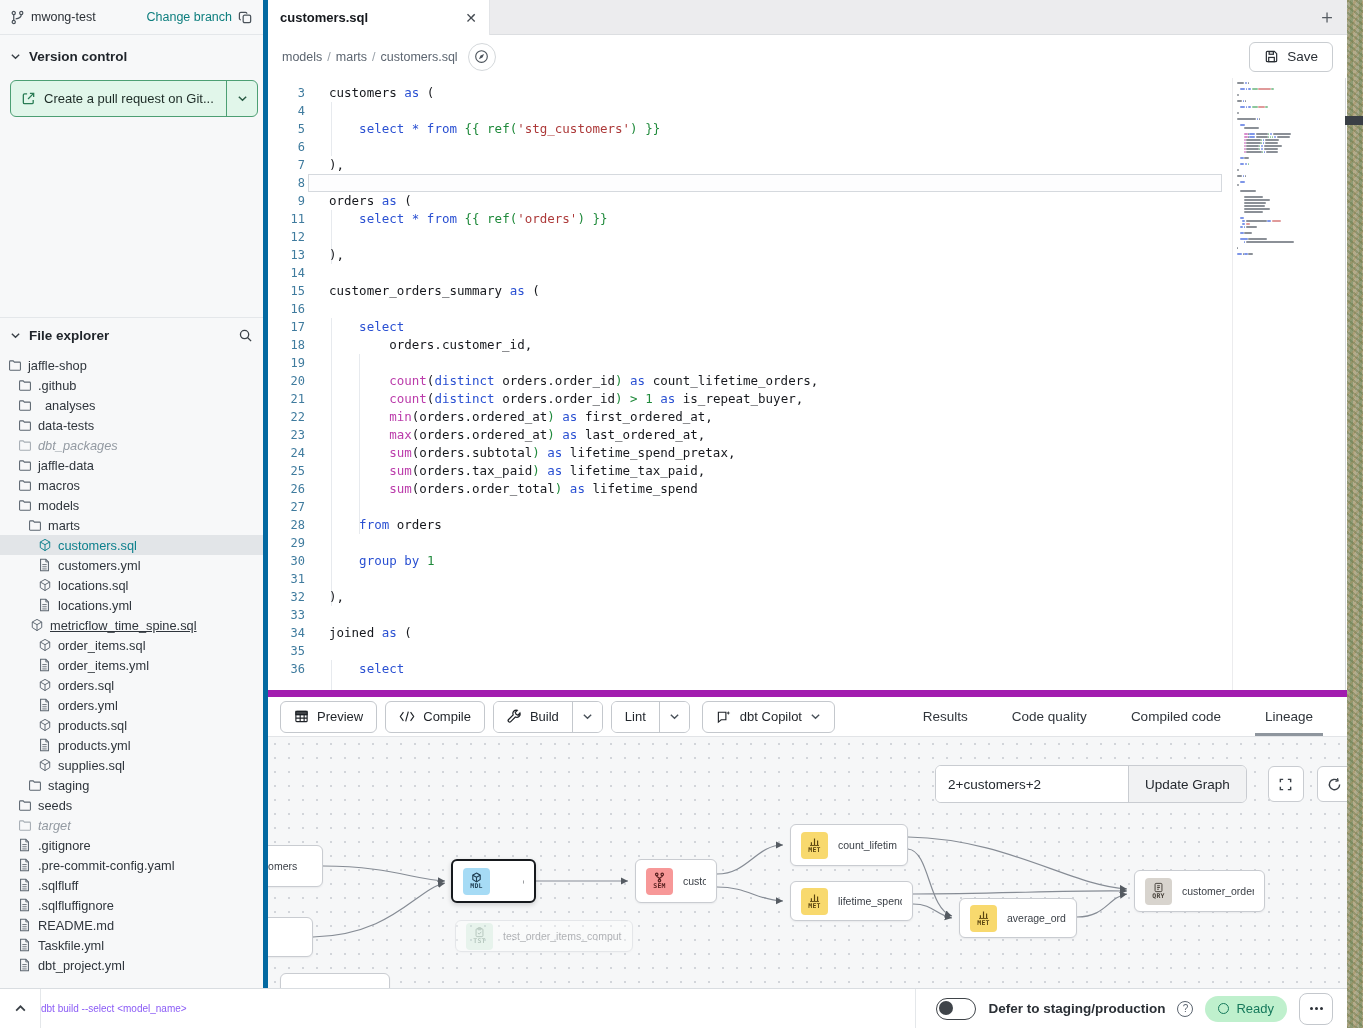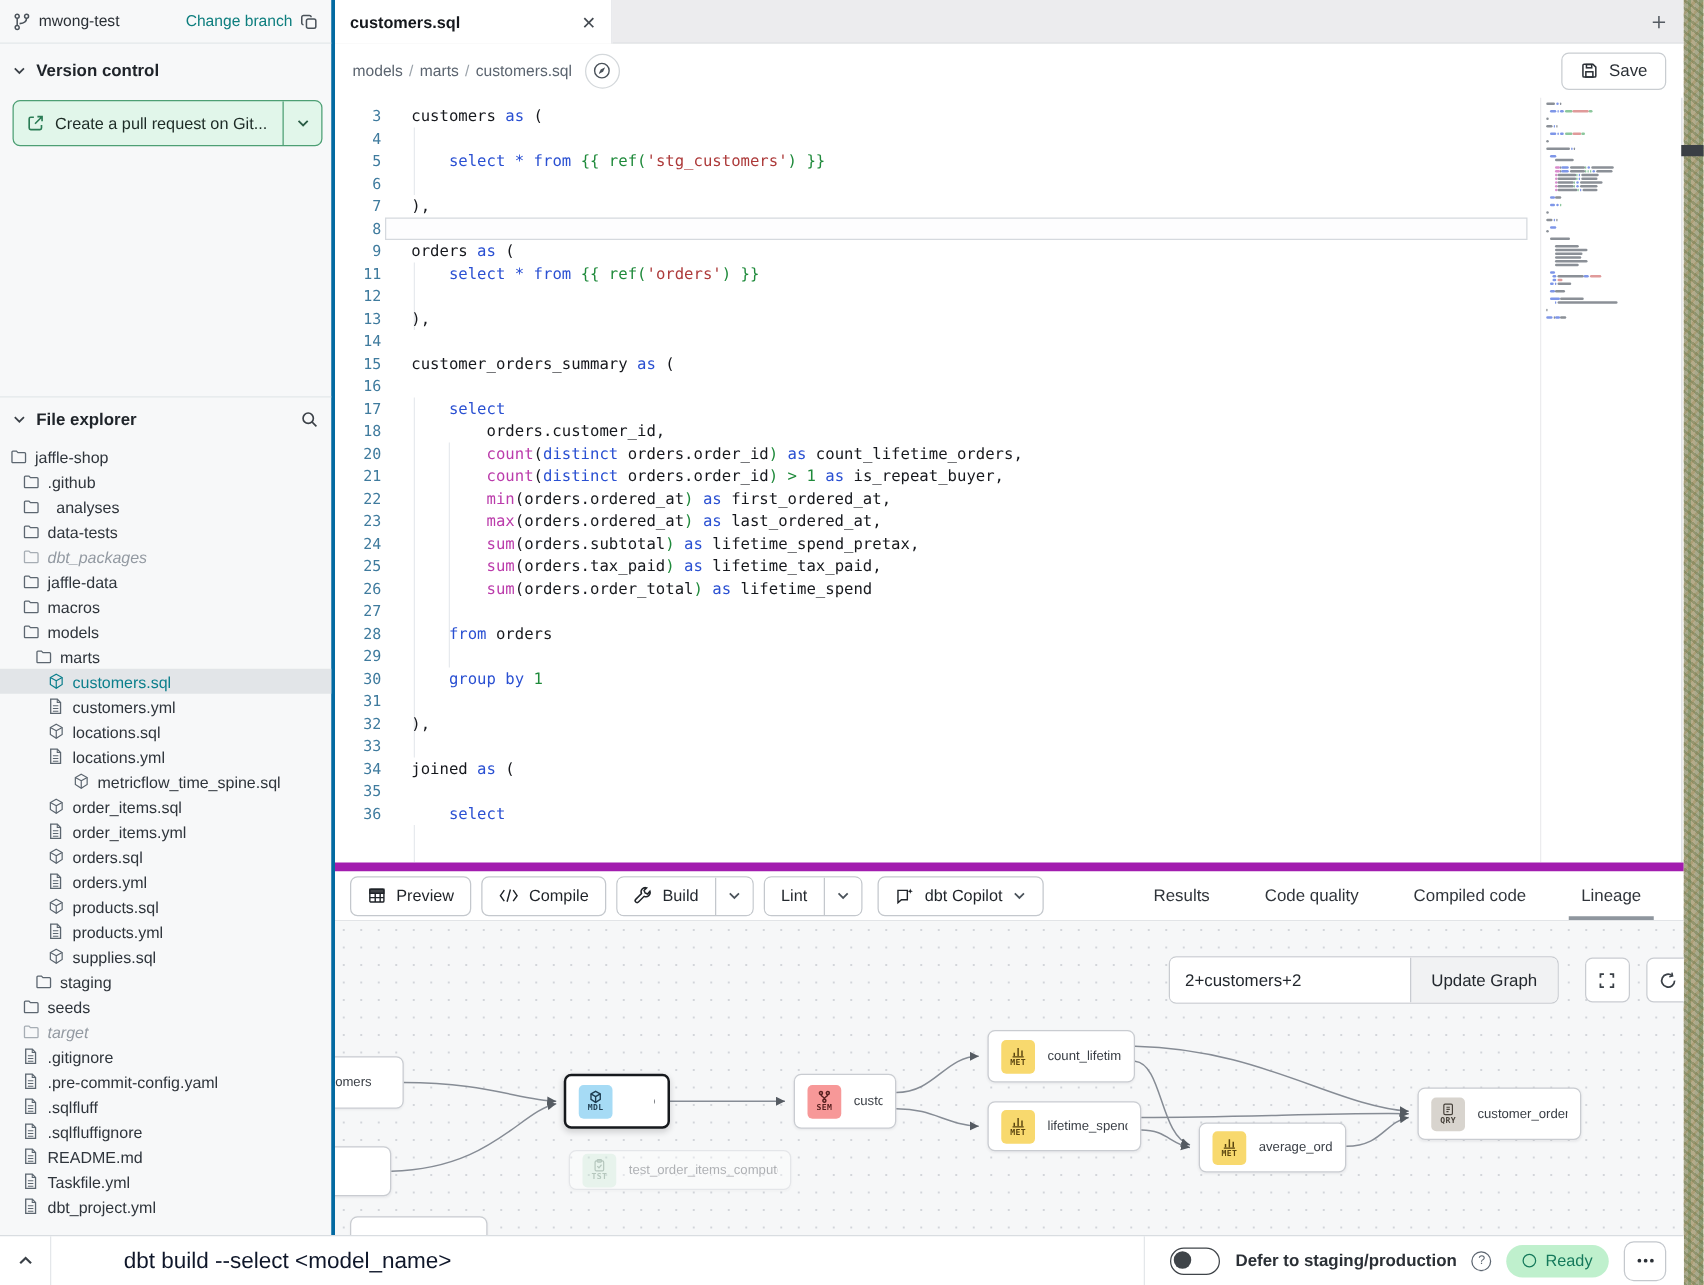--- a/index.html
+++ b/index.html
@@ -11,21 +11,21 @@
   
   .wallpaper { position:absolute; top:0; right:0; width:16px; height:1028px;
     background:
       repeating-linear-gradient(37deg, rgba(90,110,60,.35) 0 2px, rgba(0,0,0,0) 2px 5px),
       repeating-linear-gradient(-49deg, rgba(160,140,90,.4) 0 2px, rgba(0,0,0,0) 2px 6px),
       repeating-linear-gradient(90deg, #a9a98c 0 3px, #8f9b74 3px 6px, #b5ab8a 6px 9px);
   }
   .scroll-thumb { position:absolute; top:116px; right:0; width:18px; height:9px; background:#3a3f45; z-index:30; }
 
   
-  .sidebar { position:absolute; left:0; top:0; width:268px; height:988px; background:#f7f8f9; border-right:3px solid #0369a1; }
+  .sidebar { position:absolute; left:0; top:0; width:268px; height:988px; background:#f7f8f9; border-right:5px solid #0369a1; }
   .branch-row { height:35px; display:flex; align-items:center; padding:0 10px; border-bottom:1px solid #e4e7ea; gap:6px; }
   .branch-name { font-size:12.5px; color:#2b3036; }
   .branch-spacer { flex:1; }
   .change-branch { color:#0d7e7e; font-size:12.5px; cursor:pointer; }
   .icon-btn { background:none; border:none; cursor:pointer; display:flex; align-items:center; color:#4a525a; }
 
   .section-header { display:flex; align-items:center; gap:8px; padding:14px 10px 8px 10px; font-weight:bold; font-size:13.5px; color:#1f242a; }
   .section-header .sp { flex:1; }
 
   .pr-btn { margin:8px 10px 0 10px; width:248px; height:37px; display:flex; align-items:stretch;
@@ -106,21 +106,21 @@
   .badge.MDL { background:#a6dbf5; color:#1e3c50; }
   .badge.SEM { background:#f79898; color:#57201f; }
   .badge.MET { background:#f8d96e; color:#5a4410; }
   .badge.QRY { background:#d8d4ce; color:#46413a; }
   .badge.TST { background:#cfeeda; color:#4e7a60; }
 
   
   .statusbar { position:absolute; left:0; top:988px; width:1347px; height:40px; background:#fff; border-top:1px solid #d9dde1; display:flex; align-items:center; z-index:10; }
   .sb-collapse { width:40px; display:flex; align-items:center; justify-content:center; color:#3a4047; cursor:pointer; }
   .sb-div { width:1px; height:40px; background:#e4e7ea; }
-  .sb-cmd { margin-left:58px; font-size:18px; color:#0f172a; }
+  .sb-cmd { font-size:10px; color:#8b5cf6; }
   .sb-right { margin-left:auto; display:flex; align-items:center; gap:12px; padding-right:14px; }
   .sb-rdiv { width:1px; height:40px; background:#e4e7ea; margin-right:8px; }
   .toggle { width:40px; height:22px; border:1.6px solid #3f4449; border-radius:12px; position:relative; background:#fff; cursor:pointer; }
   .toggle .knob { position:absolute; left:2px; top:2px; width:14px; height:14px; border-radius:50%; background:#3f4449; }
   .defer-label { font-weight:bold; font-size:13.5px; color:#2b3036; }
   .help-circ { width:16px; height:16px; border:1.3px solid #5c6570; border-radius:50%; display:flex; align-items:center; justify-content:center; font-size:10px; color:#5c6570; }
   .ready { height:26px; padding:0 13px; background:#bff0cd; border-radius:14px; display:flex; align-items:center; gap:7px; color:#15795b; font-size:13px; }
   .ready .dot { width:11px; height:11px; border:1.4px solid #15795b; border-radius:50%; }
   .more-btn { width:34px; height:32px; border:1px solid #c4c8cd; border-radius:8px; background:#fff; display:flex; align-items:center; justify-content:center; gap:2px; cursor:pointer; }
   .more-btn i { width:3px; height:3px; border-radius:50%; background:#2b3036; }
@@ -293,21 +293,21 @@
         </div>
         <div class="tree-row" style="padding-left: 38px;">
           <span class="ticon">
             <svg width="13" height="14" viewBox="0 0 14 16" fill="none" stroke="currentColor" stroke-width="1.2">
               <path d="M2.5 1.5h6l3 3v10h-9z"></path>
               <path d="M8.5 1.5v3h3M4.5 7.5h5M4.5 10h5M4.5 12.5h5" stroke-width="1"></path>
             </svg>
           </span>
           <span>locations.yml</span>
         </div>
-        <div class="tree-row" style="padding-left: 58px;">
+        <div class="tree-row" style="padding-left: 30px; text-decoration: underline;">
           <span class="ticon">
             <svg width="14" height="14" viewBox="0 0 16 16" fill="none" stroke="currentColor" stroke-width="1.1">
               <path d="M8 1.6l5.4 3v6.3L8 14.4l-5.4-3.5V4.6z"></path>
               <path d="M8 7.6l5.4-3M8 7.6L2.6 4.6M8 7.6v6.8"></path>
             </svg>
           </span>
           <span>metricflow_time_spine.sql</span>
         </div>
         <div class="tree-row" style="padding-left: 38px;">
           <span class="ticon">
@@ -509,20 +509,21 @@
           <div class="crow"><span class="gut">8</span><span class="ctext"></span></div>
           <div class="crow"><span class="gut">9</span><span class="ctext"><span class="tok-t">orders </span><span class="tok-k">as</span><span class="tok-t"> (</span></span></div>
           <div class="crow"><span class="gut">11</span><span class="ctext"><span class="tok-t">    </span><span class="tok-k">select</span><span class="tok-t"> </span><span class="tok-k">*</span><span class="tok-t"> </span><span class="tok-k">from</span><span class="tok-t"> </span><span class="tok-g">{{ ref(</span><span class="tok-s">'orders'</span><span class="tok-g">) }}</span></span></div>
           <div class="crow"><span class="gut">12</span><span class="ctext"></span></div>
           <div class="crow"><span class="gut">13</span><span class="ctext"><span class="tok-t">),</span></span></div>
           <div class="crow"><span class="gut">14</span><span class="ctext"></span></div>
           <div class="crow"><span class="gut">15</span><span class="ctext"><span class="tok-t">customer_orders_summary </span><span class="tok-k">as</span><span class="tok-t"> (</span></span></div>
           <div class="crow"><span class="gut">16</span><span class="ctext"></span></div>
           <div class="crow"><span class="gut">17</span><span class="ctext"><span class="tok-t">    </span><span class="tok-k">select</span></span></div>
           <div class="crow"><span class="gut">18</span><span class="ctext"><span class="tok-t">        orders.customer_id,</span></span></div>
+          <div class="crow"><span class="gut">19</span><span class="ctext"></span></div>
           <div class="crow"><span class="gut">20</span><span class="ctext"><span class="tok-t">        </span><span class="tok-f">count</span><span class="tok-t">(</span><span class="tok-k">distinct</span><span class="tok-t"> orders.order_id</span><span class="tok-g">)</span><span class="tok-t"> </span><span class="tok-k">as</span><span class="tok-t"> count_lifetime_orders,</span></span></div>
           <div class="crow"><span class="gut">21</span><span class="ctext"><span class="tok-t">        </span><span class="tok-f">count</span><span class="tok-t">(</span><span class="tok-k">distinct</span><span class="tok-t"> orders.order_id</span><span class="tok-g">)</span><span class="tok-t"> </span><span class="tok-g">&gt;</span><span class="tok-t"> </span><span class="tok-n">1</span><span class="tok-t"> </span><span class="tok-k">as</span><span class="tok-t"> is_repeat_buyer,</span></span></div>
           <div class="crow"><span class="gut">22</span><span class="ctext"><span class="tok-t">        </span><span class="tok-f">min</span><span class="tok-t">(orders.ordered_at</span><span class="tok-g">)</span><span class="tok-t"> </span><span class="tok-k">as</span><span class="tok-t"> first_ordered_at,</span></span></div>
           <div class="crow"><span class="gut">23</span><span class="ctext"><span class="tok-t">        </span><span class="tok-f">max</span><span class="tok-t">(orders.ordered_at</span><span class="tok-g">)</span><span class="tok-t"> </span><span class="tok-k">as</span><span class="tok-t"> last_ordered_at,</span></span></div>
           <div class="crow"><span class="gut">24</span><span class="ctext"><span class="tok-t">        </span><span class="tok-f">sum</span><span class="tok-t">(orders.subtotal</span><span class="tok-g">)</span><span class="tok-t"> </span><span class="tok-k">as</span><span class="tok-t"> lifetime_spend_pretax,</span></span></div>
           <div class="crow"><span class="gut">25</span><span class="ctext"><span class="tok-t">        </span><span class="tok-f">sum</span><span class="tok-t">(orders.tax_paid</span><span class="tok-g">)</span><span class="tok-t"> </span><span class="tok-k">as</span><span class="tok-t"> lifetime_tax_paid,</span></span></div>
           <div class="crow"><span class="gut">26</span><span class="ctext"><span class="tok-t">        </span><span class="tok-f">sum</span><span class="tok-t">(orders.order_total</span><span class="tok-g">)</span><span class="tok-t"> </span><span class="tok-k">as</span><span class="tok-t"> lifetime_spend</span></span></div>
           <div class="crow"><span class="gut">27</span><span class="ctext"></span></div>
           <div class="crow"><span class="gut">28</span><span class="ctext"><span class="tok-t">    </span><span class="tok-k">from</span><span class="tok-t"> orders</span></span></div>
           <div class="crow"><span class="gut">29</span><span class="ctext"></span></div>

